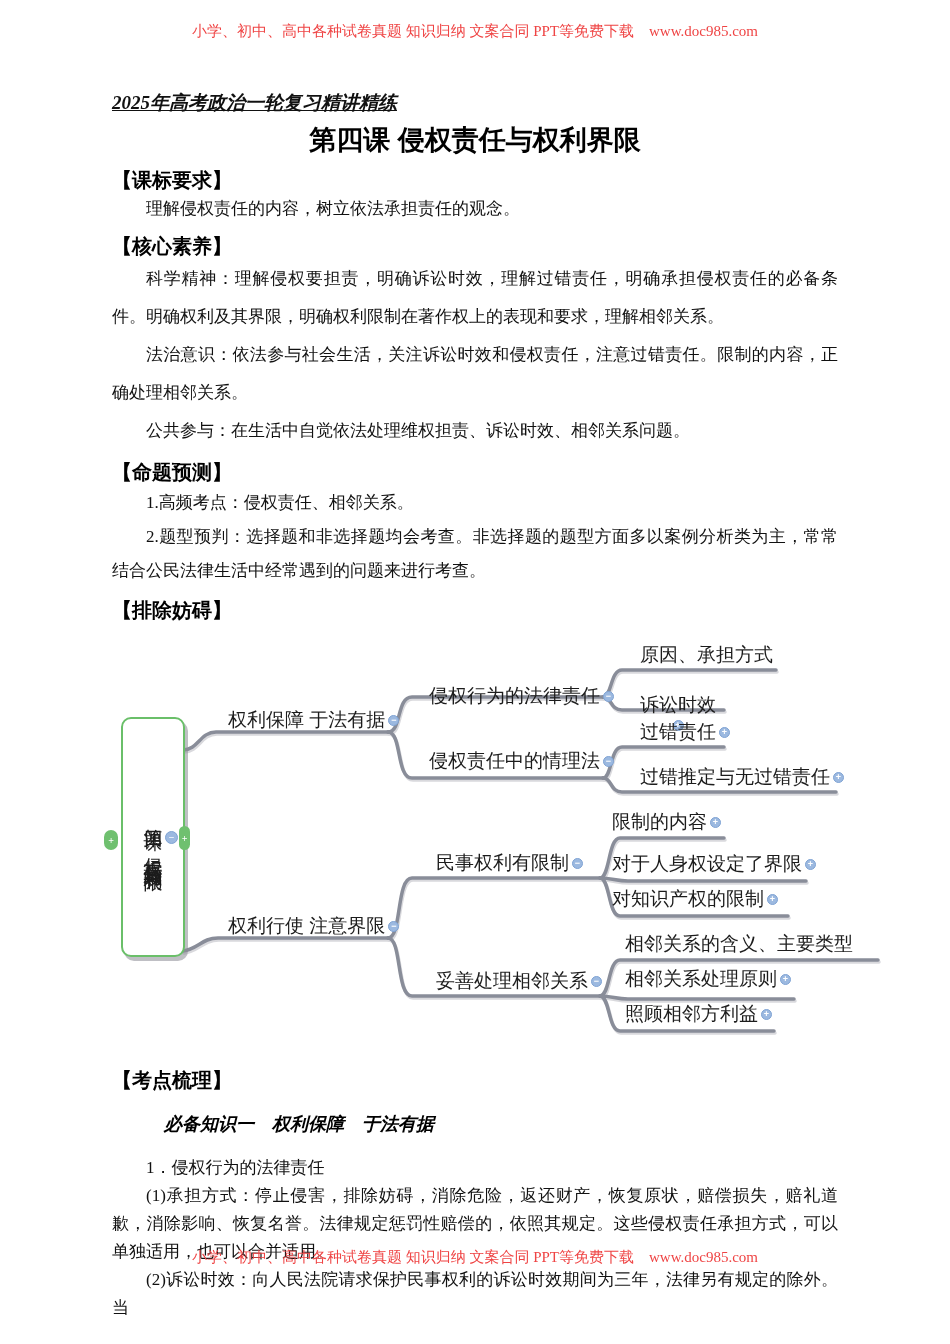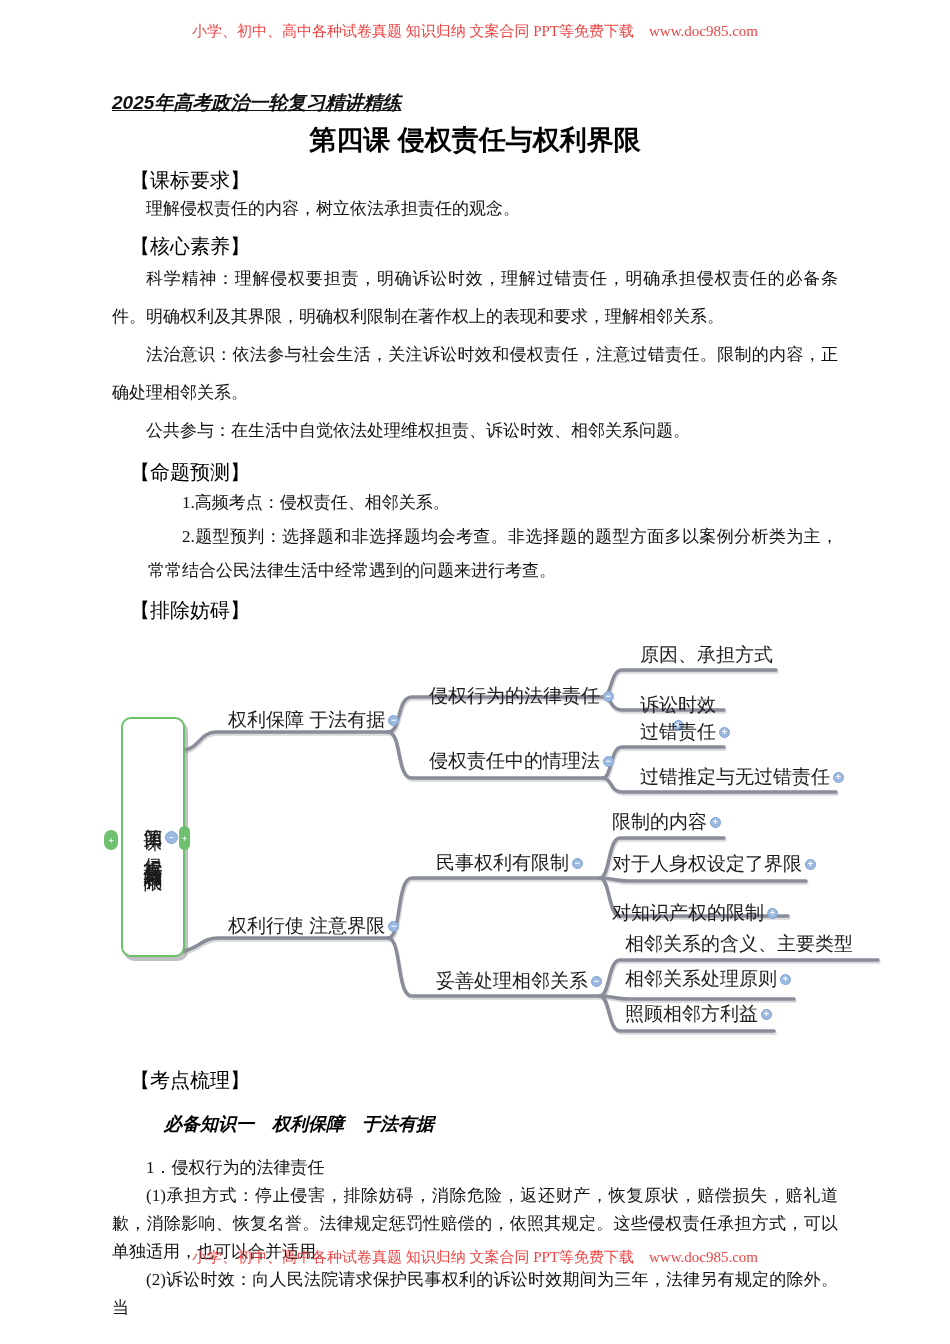--- a/index.html
+++ b/index.html
@@ -3,36 +3,36 @@
 <meta charset="utf-8">
 <style>
   html,body{margin:0;padding:0;}
   body{
     width:950px;height:1344px;position:relative;overflow:hidden;background:#ffffff;
     color:#111;font-family:"Liberation Serif","DejaVu Serif",serif;
   }
   .page{padding:20px 112px 0 112px;}
   .site-line{font-size:15px;text-align:center;line-height:22px;color:#ef4444;}
   .series-title{
-    margin-top:48px;font-family:Liberation Sans, sans-serif;
+    margin-top:48px;font-family:Liberation Serif, serif;
     font-weight:bold;font-style:italic;font-size:19px;line-height:26px;
     text-decoration:underline;
   }
   .main-title{
     margin-top:6px;text-align:center;font-family:"Liberation Sans","DejaVu Sans",sans-serif;
     font-weight:bold;font-size:27px;line-height:36px;color:#000;
   }
   .sec-h{
     margin-top:8px;font-family:"Liberation Sans","DejaVu Sans",sans-serif;
-    font-weight:normal;font-size:20px;line-height:28px;color:#000;margin-left:18px;
+    font-weight:bold;font-size:20px;line-height:28px;color:#000;
   }
   .para{font-size:17px;line-height:30px;text-align:justify;margin:0;}
   .indent{text-indent:2em;}
   .core .para{line-height:38px;}
-  .pred .para{line-height:34px;margin-left:36px;}
+  .pred .para{line-height:34px;}
   .review .para{line-height:28px;}
   .sub-h{
     font-size:18px;line-height:28px;font-weight:bold;font-style:italic;
     text-indent:2em;margin:16px;color:#000;
   }
   .footer{position:absolute;left:0;right:0;top:1246px;}
 
   
   .mindmap{position:relative;width:950px;height:440px;margin-top:2px;}
   .mindmap svg{position:absolute;left:0;top:0;}
@@ -167,21 +167,21 @@
     <span class="mm-toggle">−</span>
   </div>
   <div class="mm-node" style="left:612px;top:184px;">
     <span>限制的内容</span>
     <span class="mm-toggle">+</span>
   </div>
   <div class="mm-node" style="left:612px;top:226px;">
     <span>对于人身权设定了界限</span>
     <span class="mm-toggle">+</span>
   </div>
-  <div class="mm-node" style="left:612px;top:261px;margin-top:14px;">
+  <div class="mm-node" style="left:612px;top:261px;">
     <span>对知识产权的限制</span>
     <span class="mm-toggle">+</span>
   </div>
   <div class="mm-node" style="left:436px;top:343px;">
     <span>妥善处理相邻关系</span>
     <span class="mm-toggle">−</span>
   </div>
   <div class="mm-node" style="left:625px;top:306px;">
     <span>相邻关系的含义、主要类型</span>
   </div>

